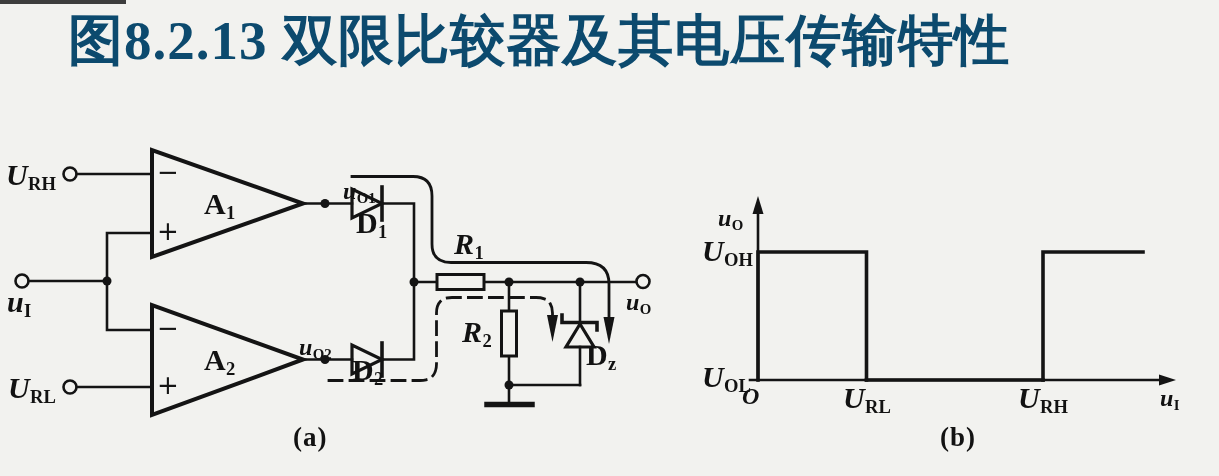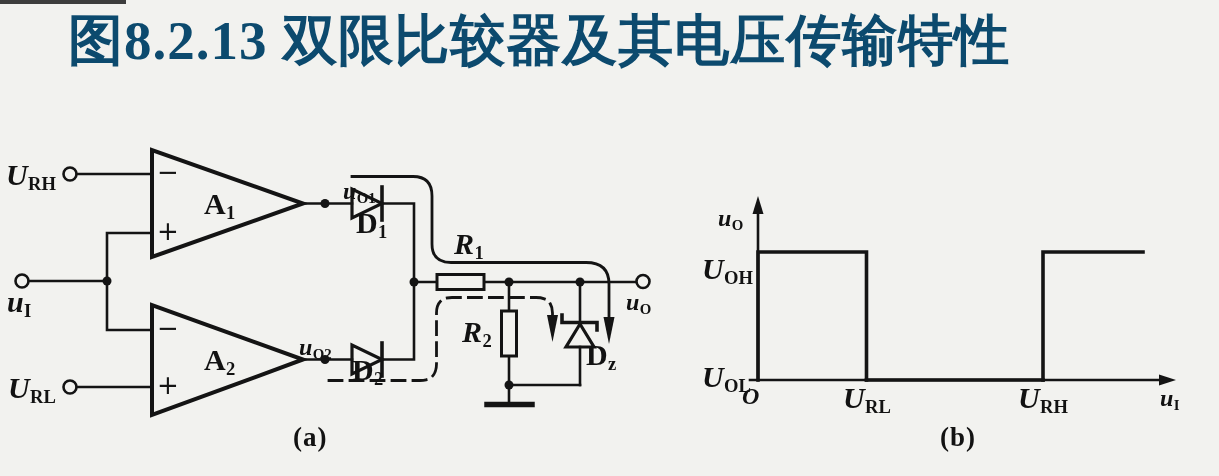--- a/index.html
+++ b/index.html
@@ -187,21 +187,21 @@
 </div>
 <div class="lbl sm" style="left:626px; top:290px;">
   <span class="it">u</span><sub>O</sub>
 </div>
 
 <div class="lbl cap" style="left:293px; top:424px;">(a)</div>
 
 <div class="lbl sm" style="left:718px; top:206px;">
   <span class="it">u</span><sub>O</sub>
 </div>
-<div class="lbl" style="left:702px; top:254px;">
+<div class="lbl" style="left:702px; top:236px;">
   <span class="it">U</span><sub>OH</sub>
 </div>
 <div class="lbl" style="left:702px; top:362px;text-align:center;">
   <span class="it">U</span><sub>OL</sub>
 </div>
 <div class="lbl it sm" style="left:742px; top:384px;">O</div>
 <div class="lbl" style="left:843px; top:383px;">
   <span class="it">U</span><sub>RL</sub>
 </div>
 <div class="lbl" style="left:1018px; top:383px;">

